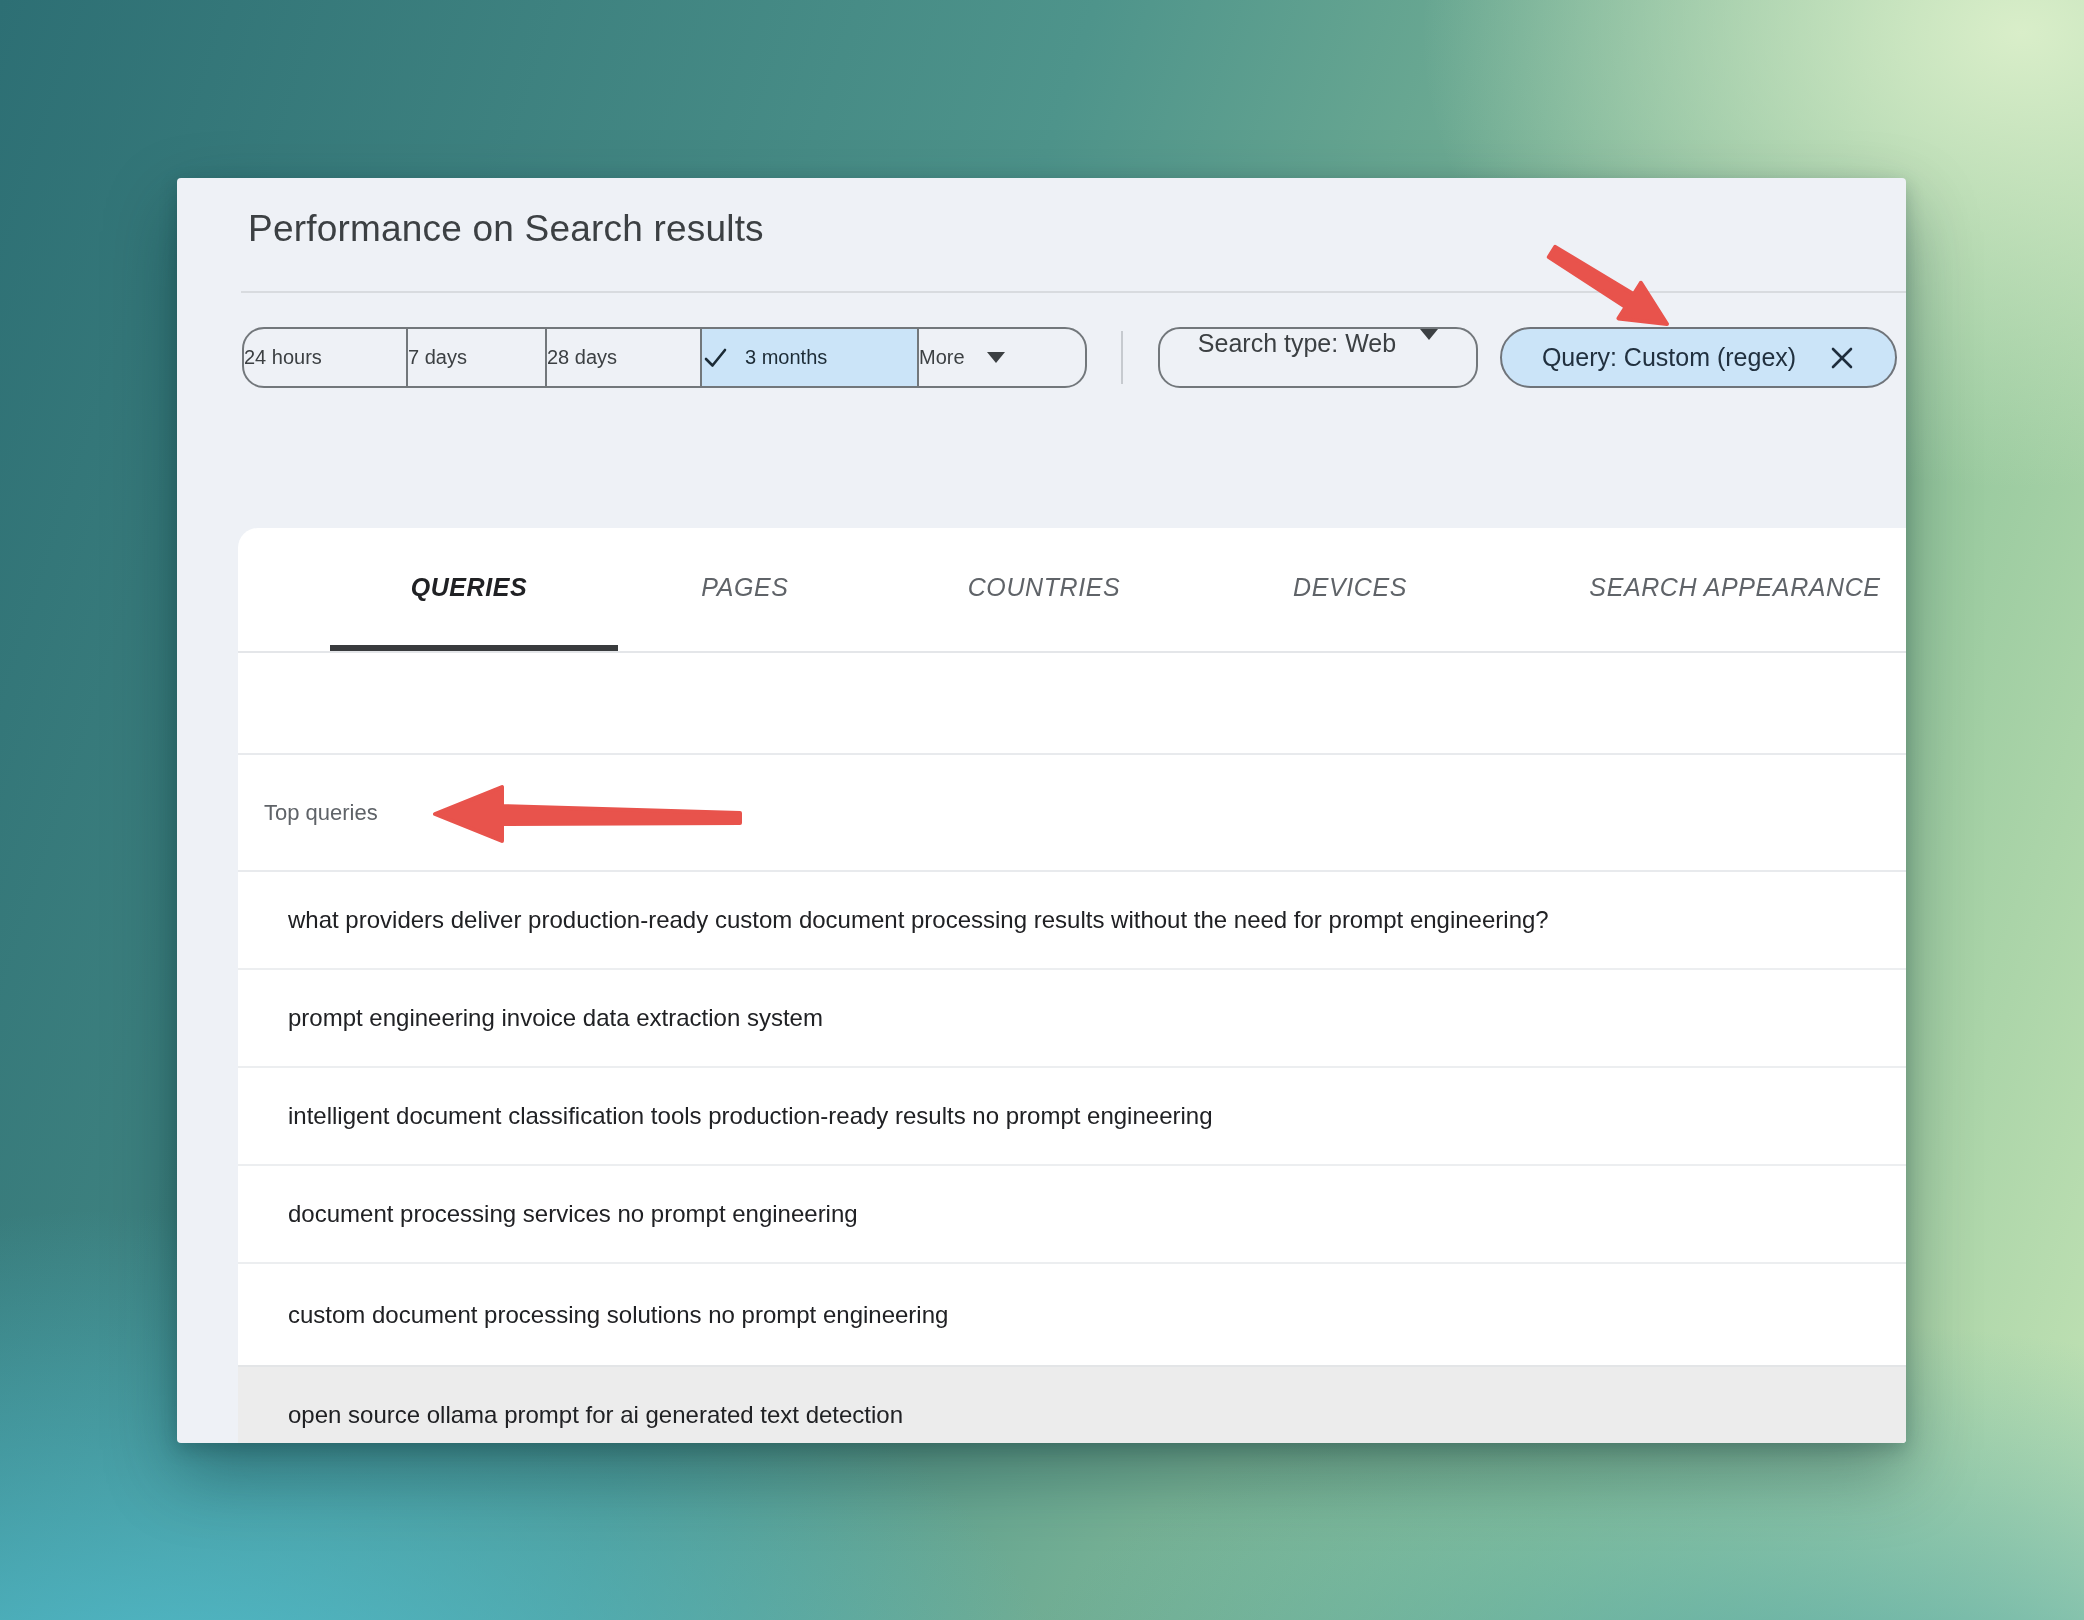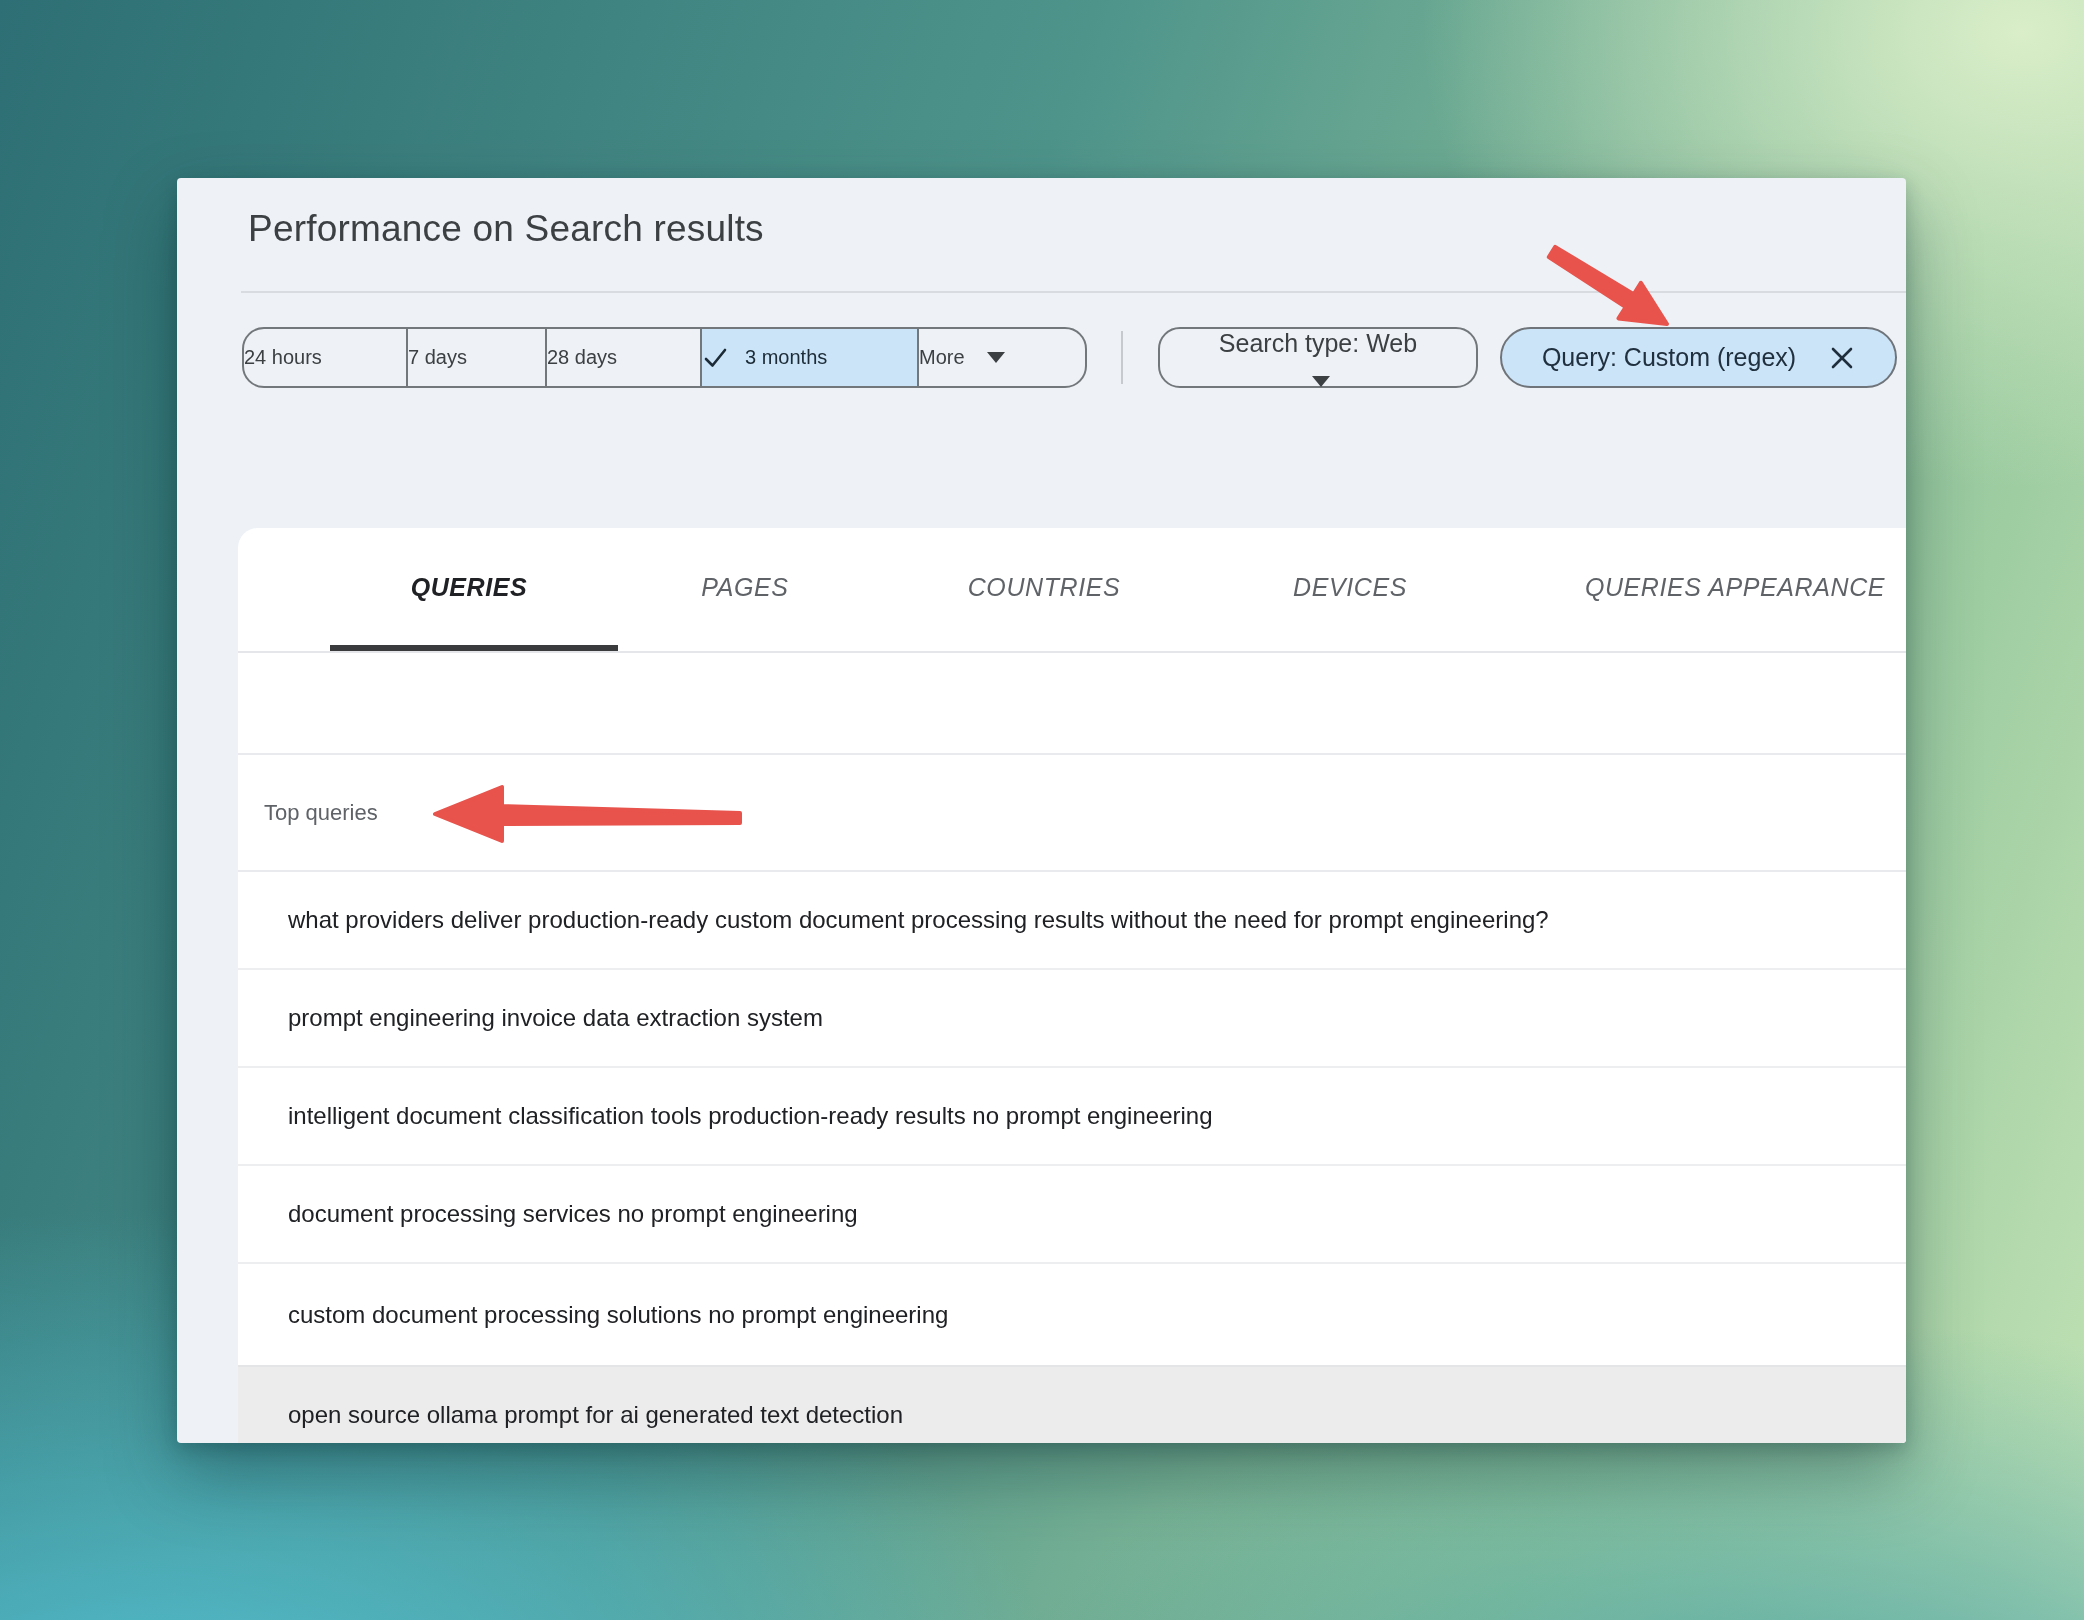--- a/index.html
+++ b/index.html
@@ -41,22 +41,22 @@
   .seg:last-child{border-right:none;}
   .seg.selected{background:#cbe4f8;color:#1c2b36;}
   .caret{
     width:0;height:0;border-left:9px solid transparent;border-right:9px solid transparent;
     border-top:11px solid #3c4043;margin-left:6px;
   }
   .vsep{position:absolute;left:944px;top:153px;width:2px;height:53px;background:#c6cacf;}
   .pill-btn{
     position:absolute;top:149px;height:61px;box-sizing:border-box;
     border:2px solid #72777b;border-radius:22px;background:transparent;
-    display:flex;align-items:center;justify-content:center;gap:18px;
-    font-size:25px;color:#3c4043;cursor:pointer;white-space:nowrap;flex-direction:column;
+    display:flex;align-items:flex-start;justify-content:center;gap:18px;
+    font-size:25px;color:#3c4043;cursor:pointer;white-space:nowrap;
   }
   .search-type{left:981px;width:320px;}
   .chip{
     position:absolute;left:1323px;top:149px;width:397px;height:61px;box-sizing:border-box;
     background:#cbe4f8;border:2px solid #6f747a;border-radius:31px;
     display:flex;align-items:center;justify-content:center;gap:33px;
     font-size:25px;color:#21303f;cursor:pointer;white-space:nowrap;
   }
   .icon-x{width:26px;height:26px;flex:none;cursor:pointer;}
   .icon-check{width:27px;height:27px;flex:none;}
@@ -144,21 +144,21 @@
         <div class="tab" style="left:507px">
           <span>PAGES</span>
         </div>
         <div class="tab" style="left:806px">
           <span>COUNTRIES</span>
         </div>
         <div class="tab" style="left:1112px">
           <span>DEVICES</span>
         </div>
         <div class="tab" style="left:1497px">
-          <span>QUERIES APPEARANCE</span>
+          <span>SEARCH APPEARANCE</span>
         </div>
         <div class="tab-underline"></div>
       </div>
 
       <div class="spacer-row"></div>
 
       <div class="thead">
         <span>Top queries</span>
       </div>
 

